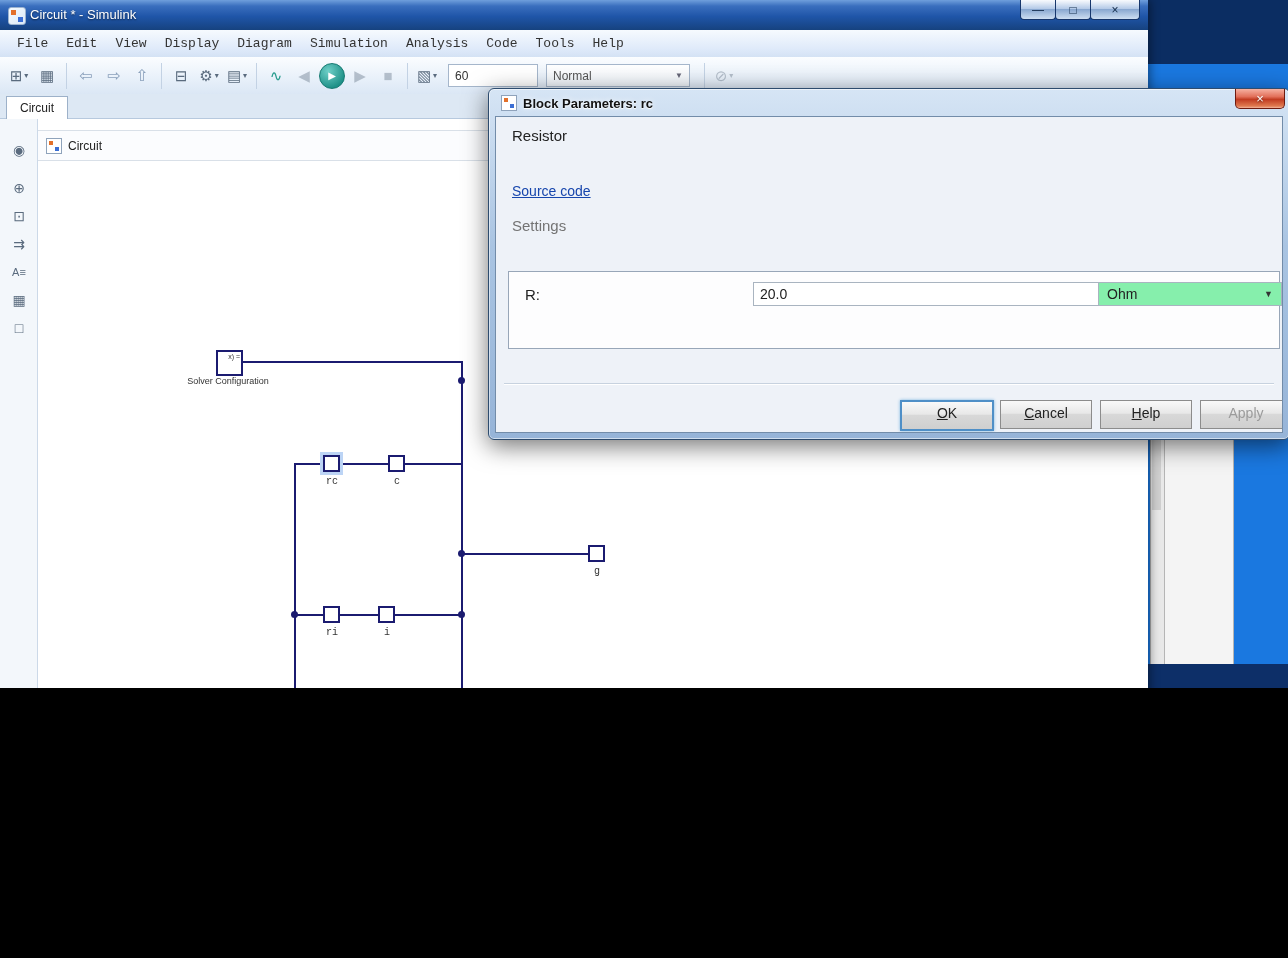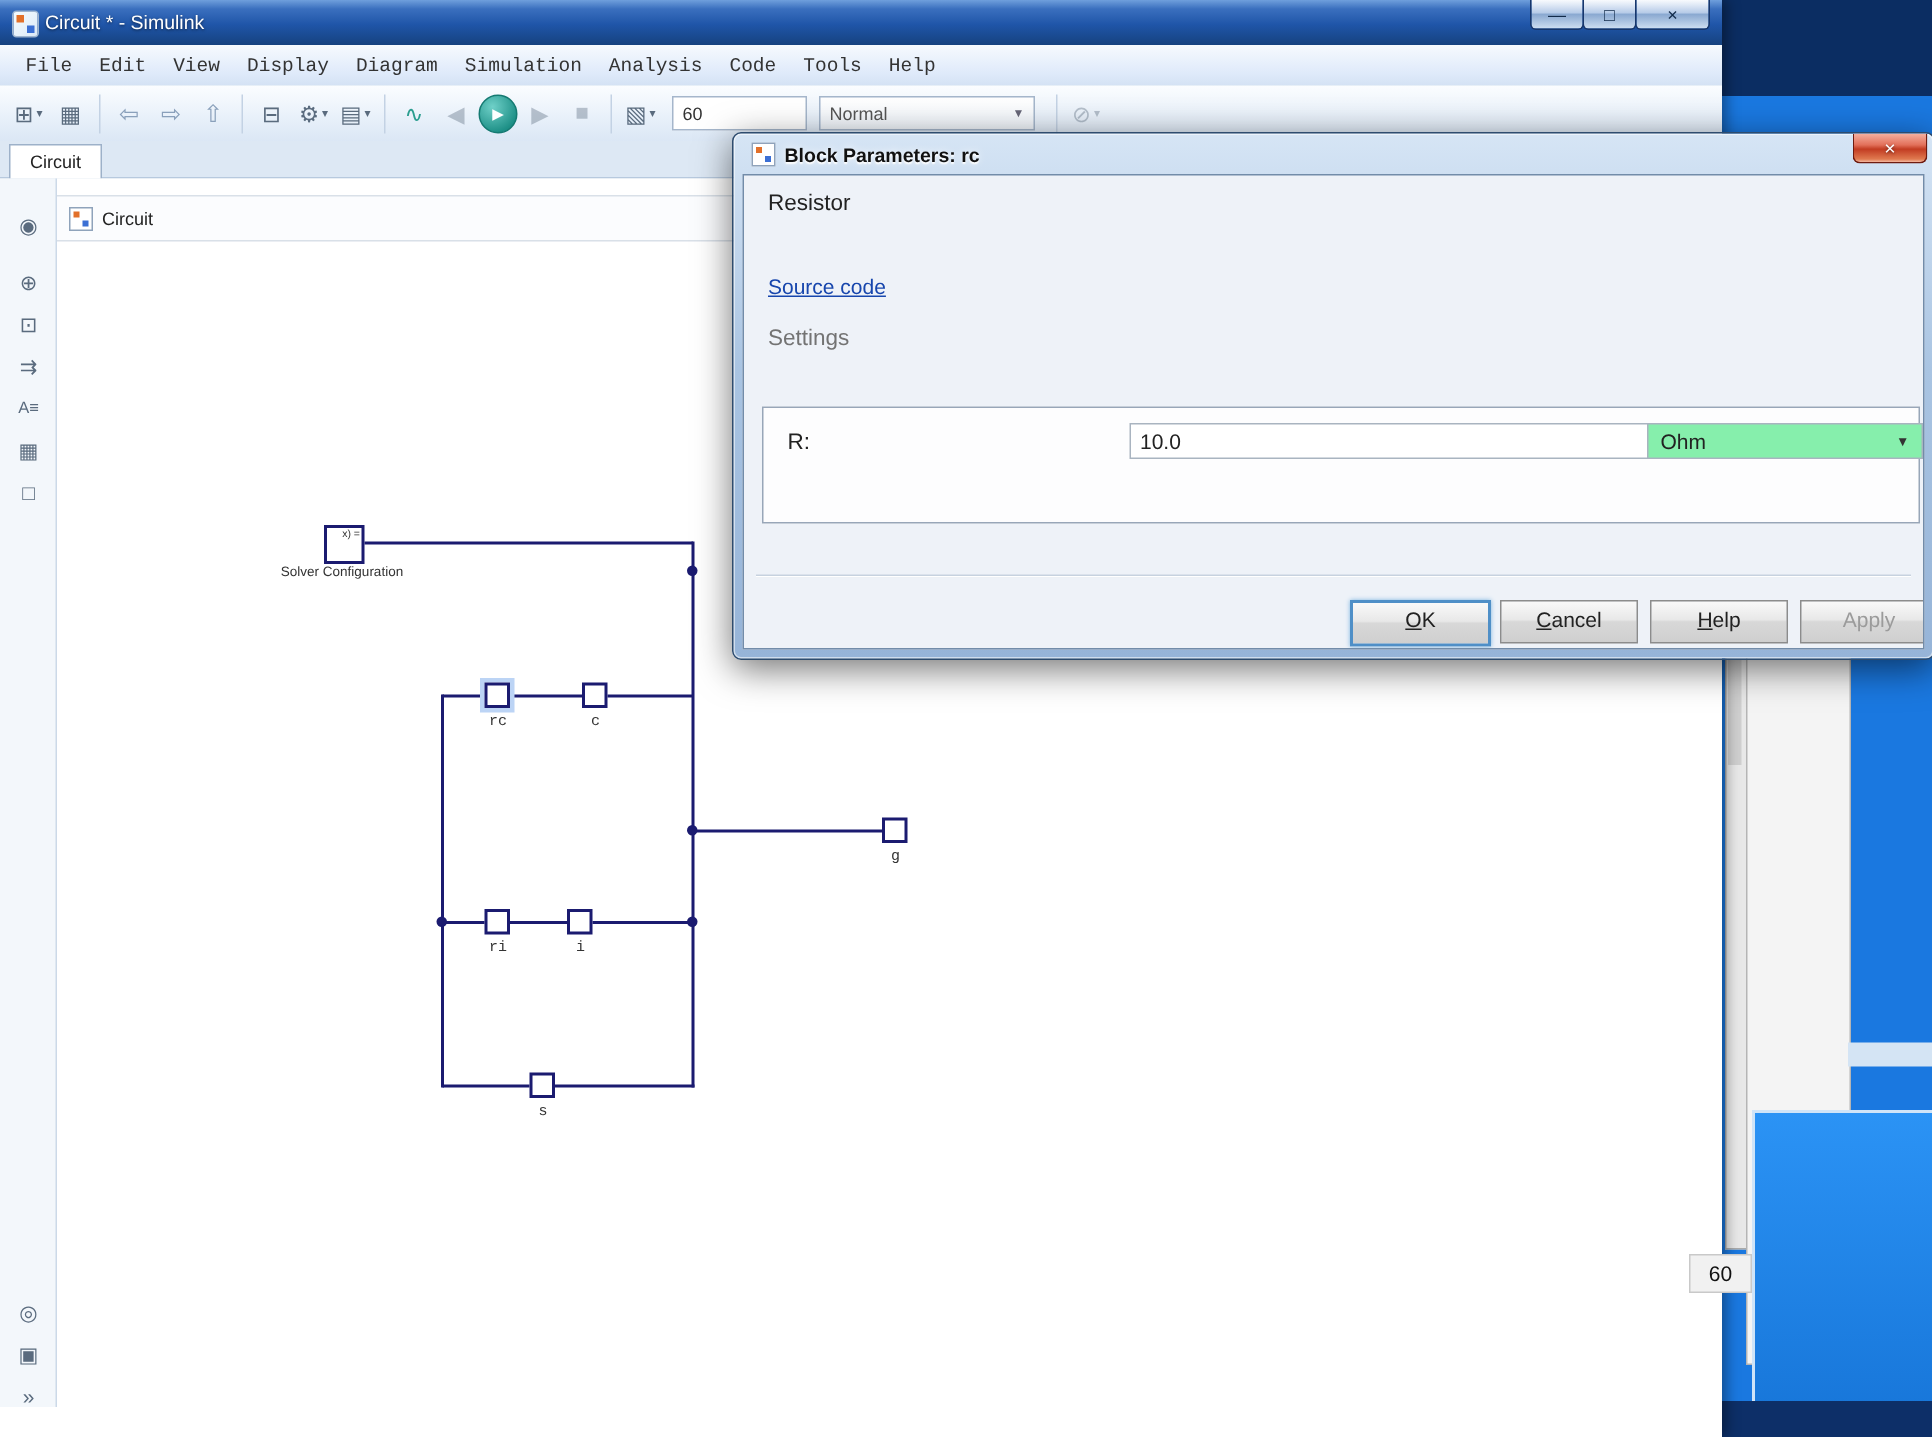--- a/index.html
+++ b/index.html
@@ -1,16 +1,16 @@
 <!DOCTYPE html>
 <html><head>
 <meta charset="utf-8">
 <style>
   html,body{margin:0;padding:0;background:#000;}
-  .stage{position:relative;width:1288px;height:958px;overflow:hidden;
+  .stage{position:relative;width:1288px;height:688px;overflow:hidden;
          font-family:"Liberation Sans",sans-serif;background:#1a78e0;-webkit-font-smoothing:antialiased;}
 
   
   .bg-dark-top{position:absolute;left:1148px;top:0;width:140px;height:64px;background:#0b2d62;}
   .bg-scroll{position:absolute;left:1150px;top:437px;width:13px;height:394px;background:#e8e8e8;border:1px solid #aaa;}
   .bg-scroll .thumb{position:absolute;left:1px;top:2px;width:9px;height:70px;background:#cfcfcf;}
   .bg-white-col{position:absolute;left:1164px;top:437px;width:68px;height:471px;background:#f4f4f4;border:1px solid #b5b5b5;}
   .bg-strip{position:absolute;left:1232px;top:695px;width:56px;height:16px;background:#d4e4f4;}
   .bg-blue-panel{position:absolute;left:1168px;top:740px;width:120px;height:196px;
                  background:linear-gradient(#2b93f5,#1877da);border-top:2px solid #cfe4f8;border-left:2px solid #cfe4f8;}
@@ -306,21 +306,21 @@
       <span class="dlg-close">
           <span>×</span>
         </span>
     </div>
     <div class="dlg-body">
       <div class="dlg-heading">Resistor</div>
       <div class="dlg-link">Source code</div>
       <div class="dlg-settings">Settings</div>
       <div class="dlg-panel">
         <div class="param-label">R:</div>
-        <div class="param-input">10.0</div>
+        <div class="param-input">20.0</div>
         <div class="param-select">
           <span>Ohm</span>
           <span class="sel-caret">▼</span>
         </div>
       </div>
       <div class="dlg-sep"></div>
       <div class="dbtn ok mnemonic">OK</div>
       <div class="dbtn cancel mnemonic">Cancel</div>
       <div class="dbtn help mnemonic">Help</div>
       <div class="dbtn apply">Apply</div>

